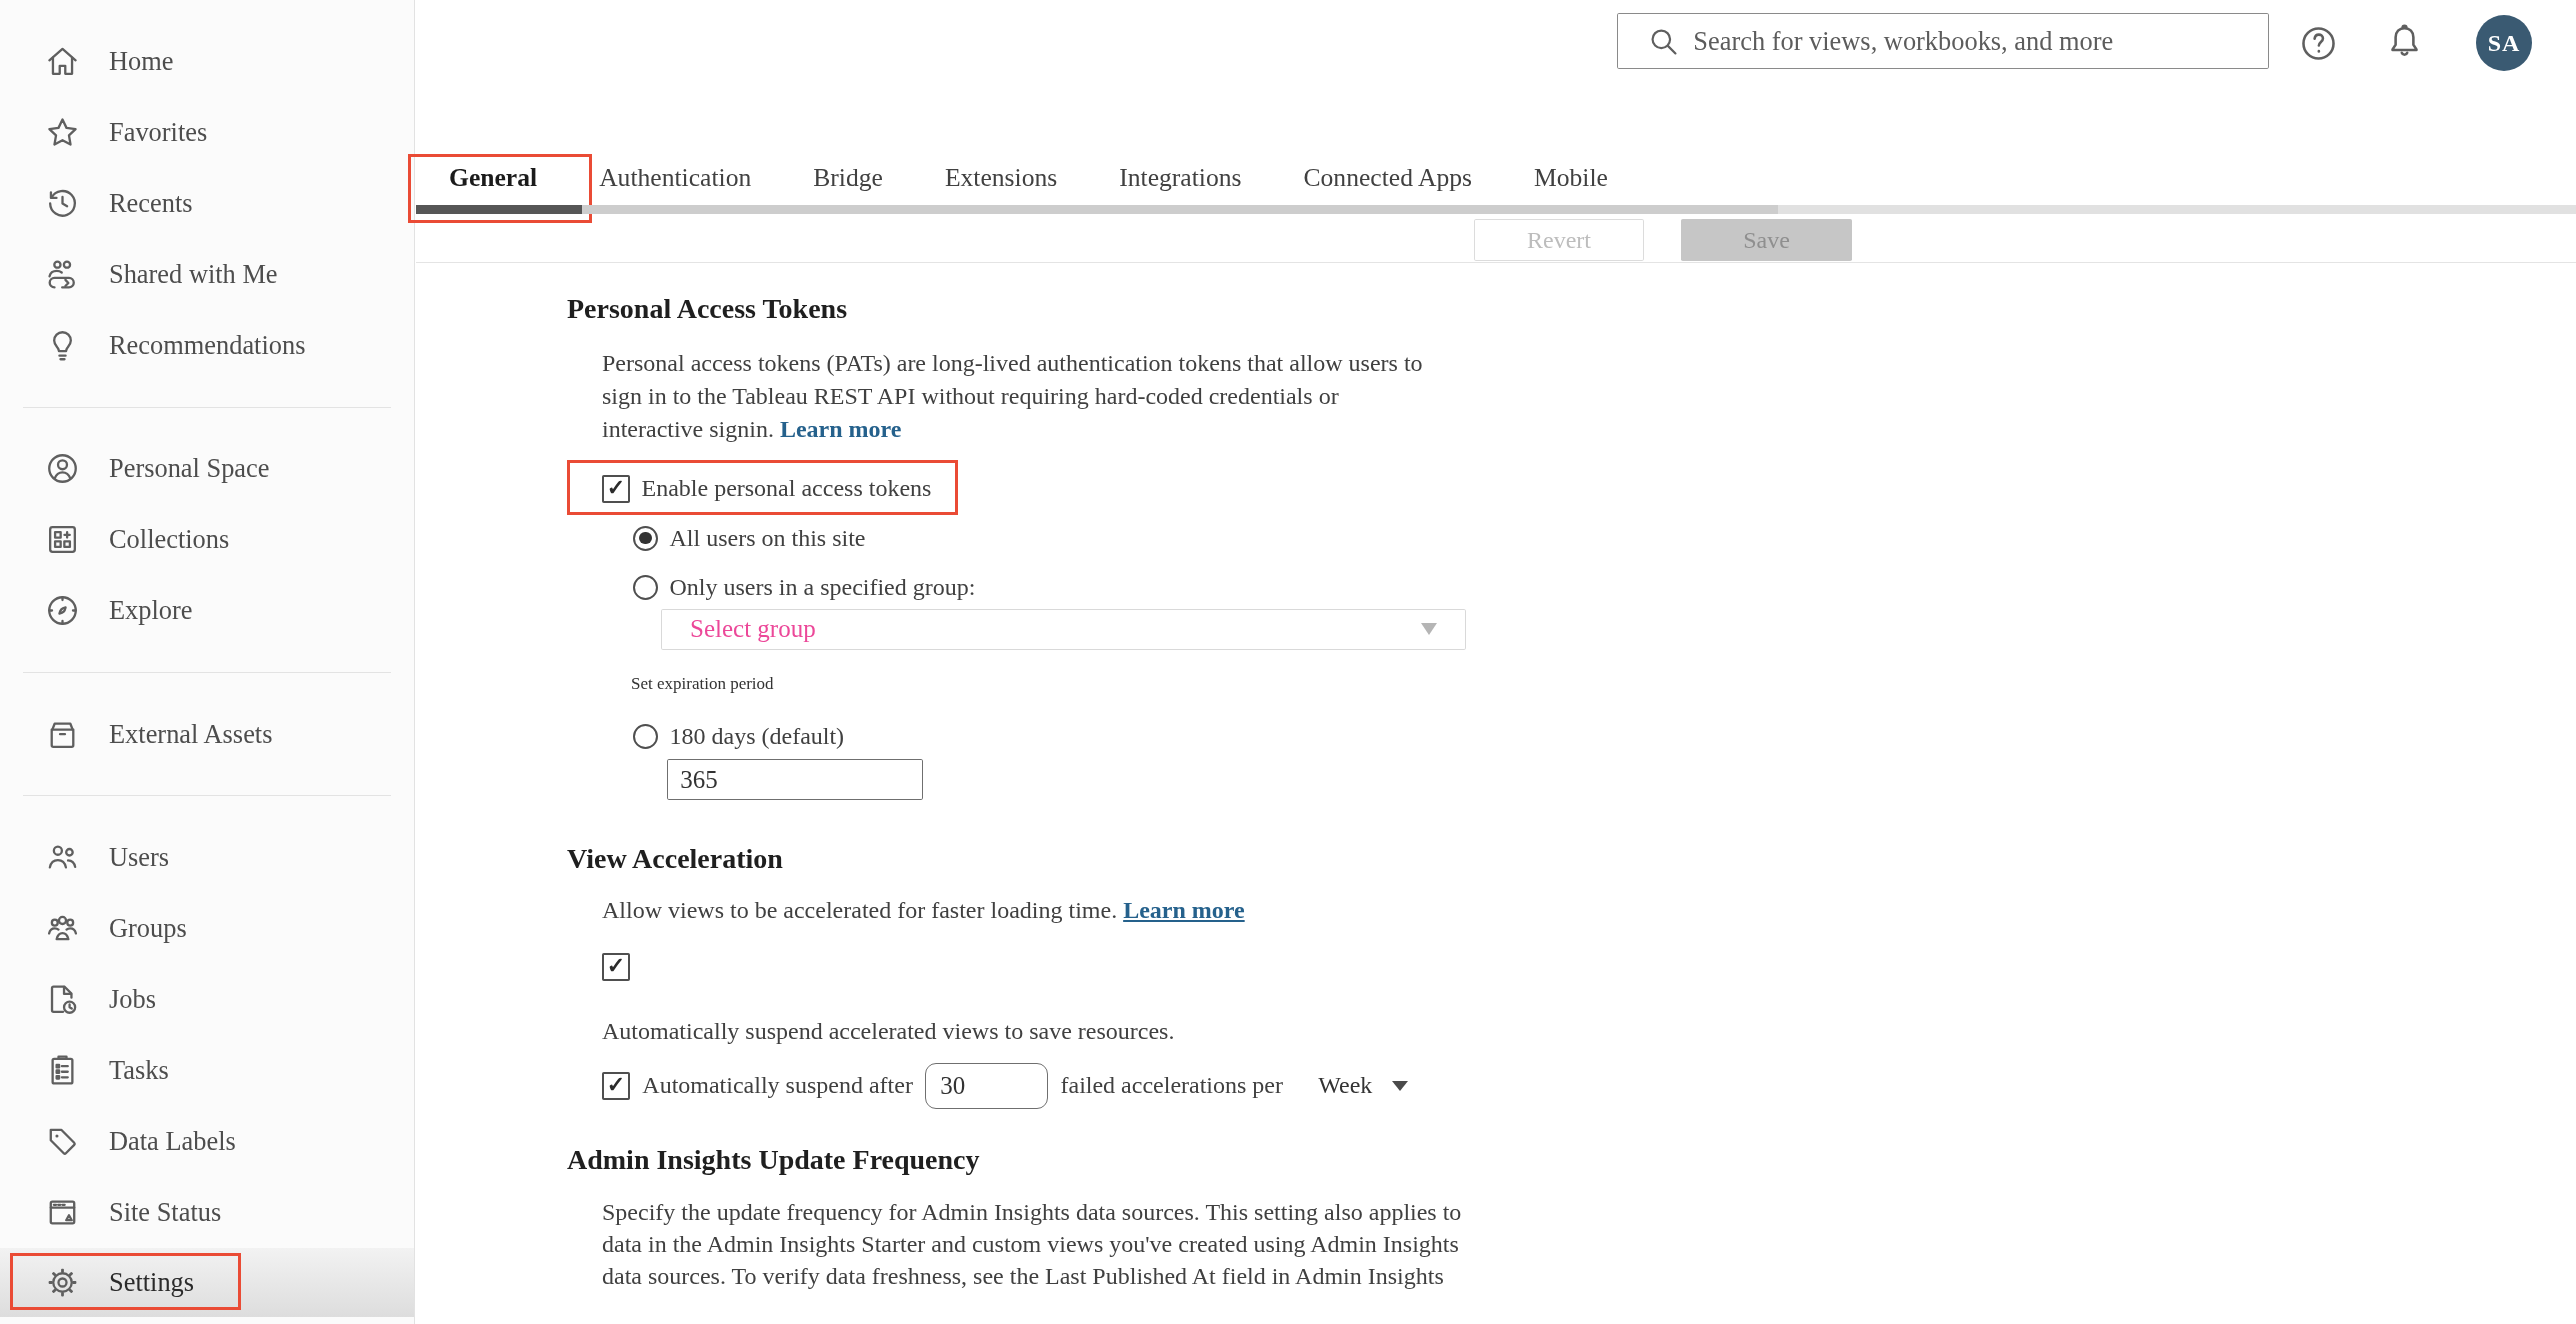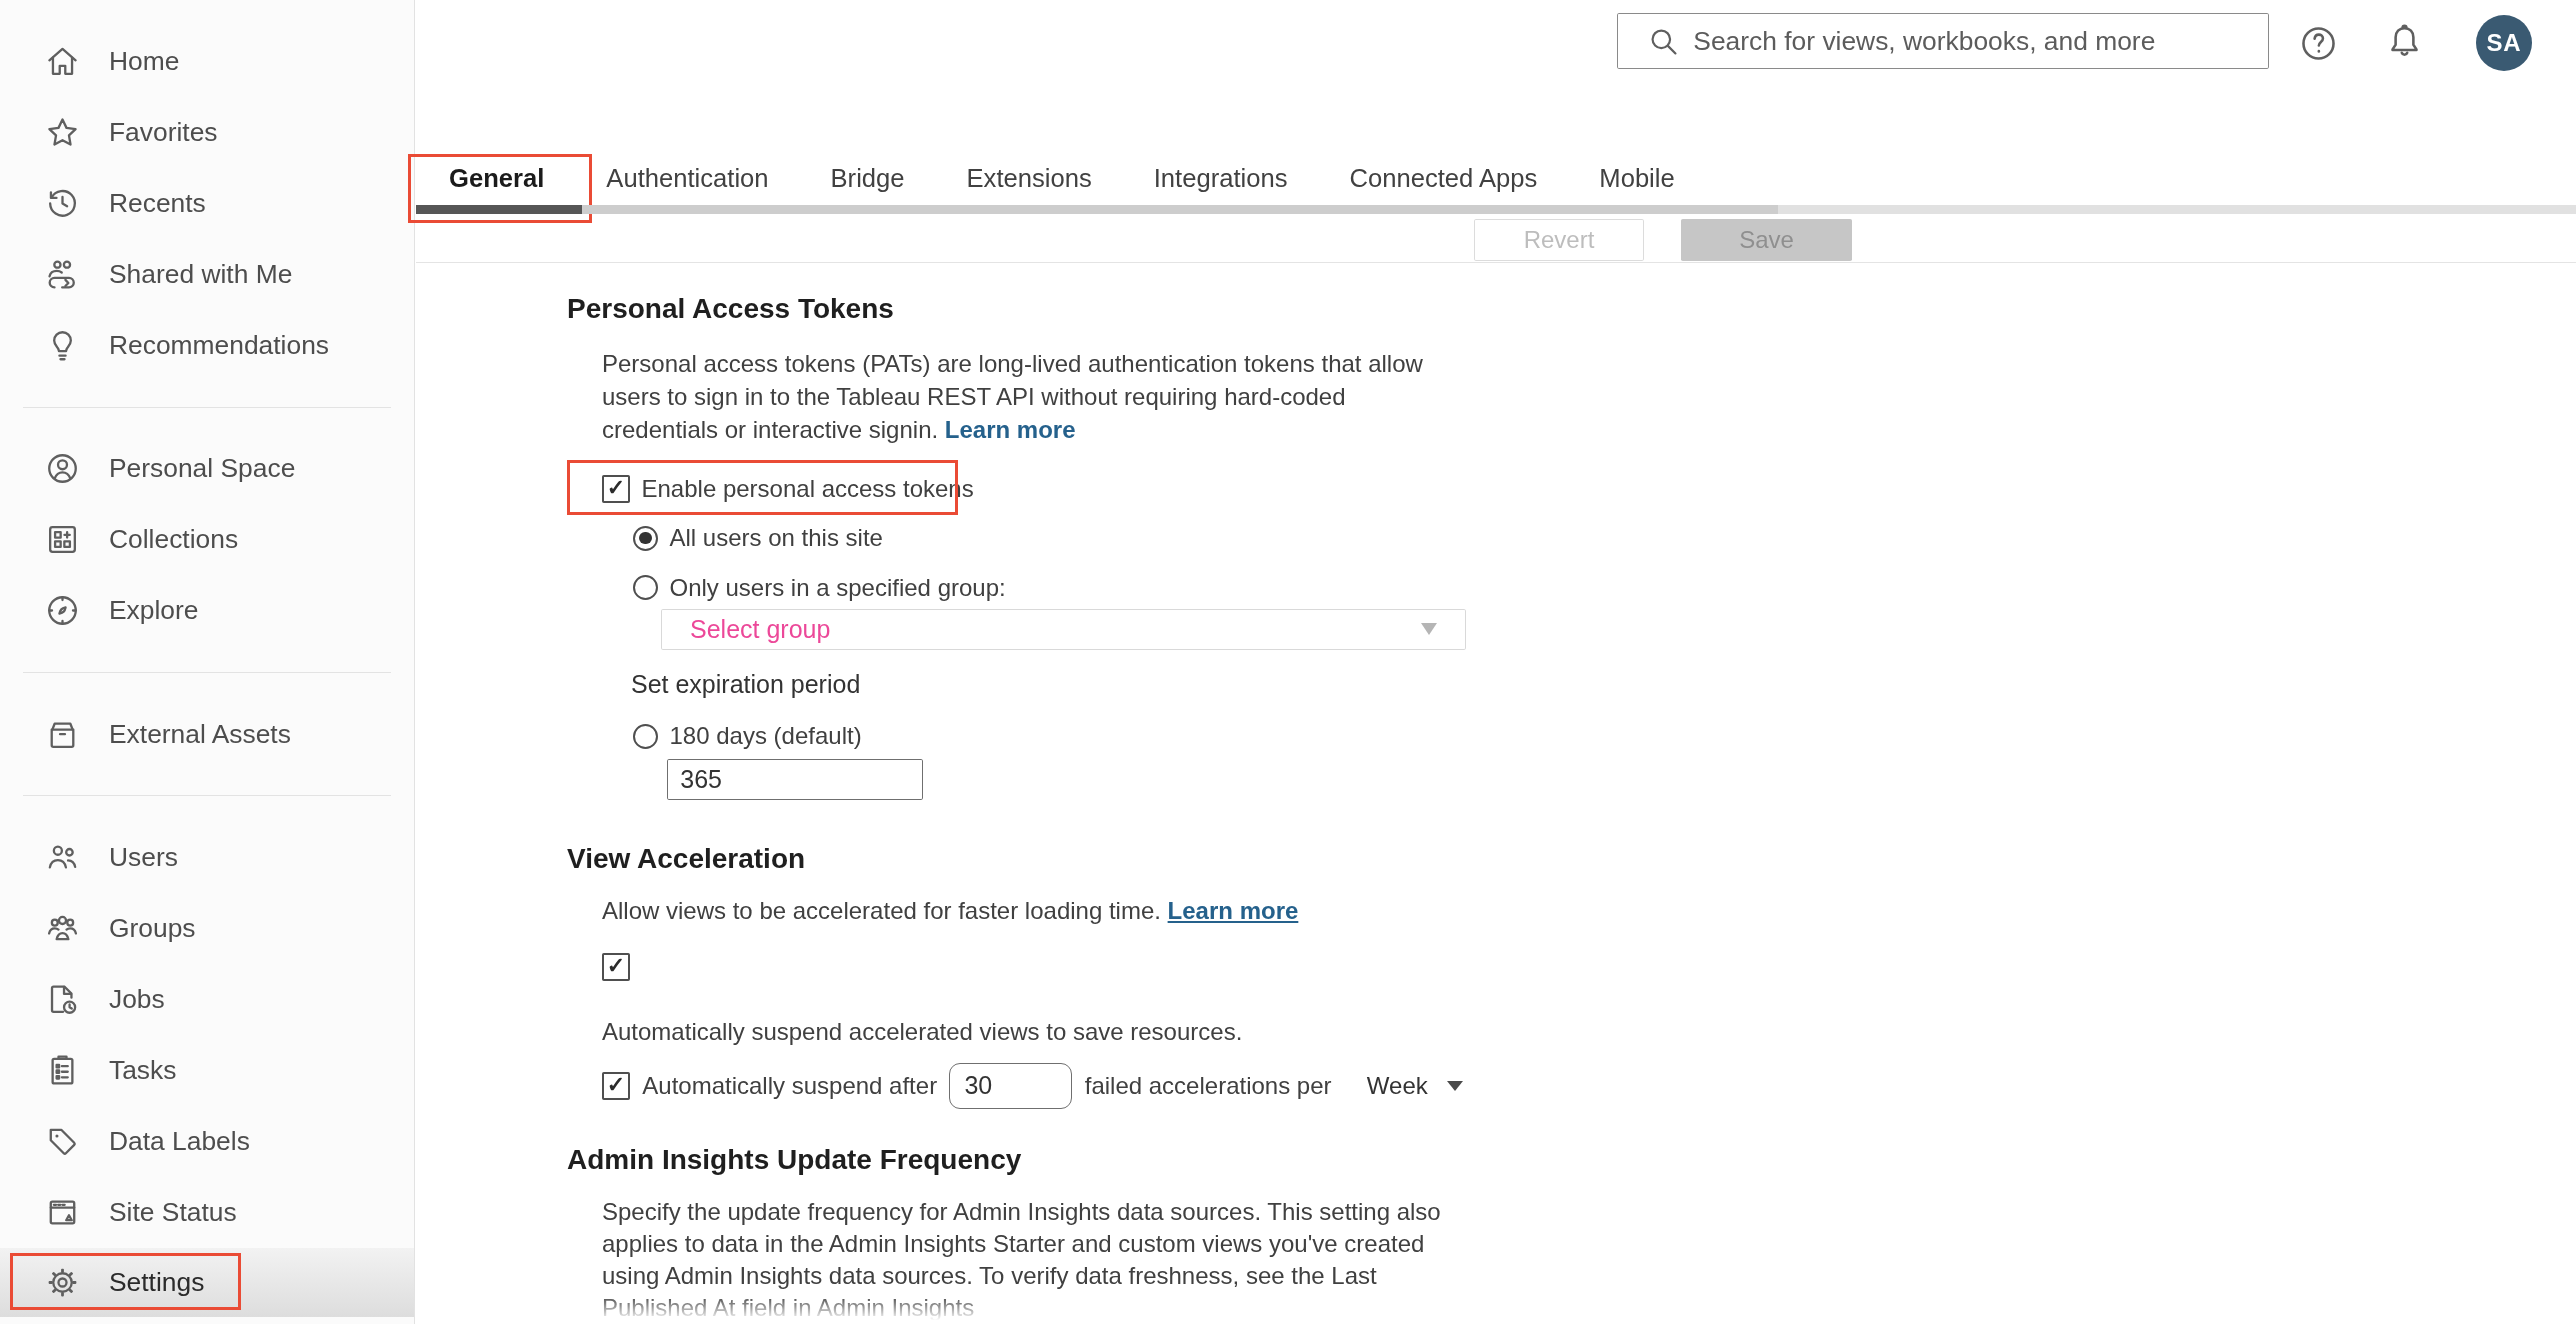--- a/index.html
+++ b/index.html
@@ -1,18 +1,18 @@
 <!DOCTYPE html>
 <html style="font-size:14px"><head>
 <meta charset="utf-8">
 <style>
   * { margin:0; padding:0; box-sizing:border-box; }
   html,body { width:2576px; height:1325px; overflow:hidden; background:#fff; }
   .page { position:relative; width:2576px; height:1325px; background:#fff;
-          font-family:Liberation Sans, sans-serif; color:#404040; }
+          font-family:Liberation Serif, serif; color:#404040; }
 
   
   .sidebar { position:absolute; left:0; top:0; bottom:0; width:415px;
              background:#fbfbfb; border-right:0.9px solid #e2e2e2; padding-top:26.4px; }
   .nav-item { display:flex; align-items:center; height:71px; padding-left:44px;
               gap:28px; color:#4d4d4d; font-size:26.4px; cursor:pointer; position:relative; }
   .nav-item svg { width:37px; height:37px; flex:none; }
   .nav-item.selected { height:69px; color:#2b2b2b;
               background:linear-gradient(#f2f2f2,#dddddd); }
   .nav-divider { height:0.9px; background:#e3e3e3; margin:25.6px 23px; }
@@ -77,21 +77,21 @@
   .pat-desc { margin:21px 0 0 35px; width:837px; }
   .enable-row { margin:25px 0 0 35px; height:35px; position:relative; }
   .radio-row-1 { margin:16px 0 0 66px; height:32px; }
   .radio-row-2 { margin:17.6px 0 0 66px; height:32px; }
   .select-group { margin:5.3px 0 0 94px; width:805px; height:41px;
                   border:1.8px solid #d9d9d9; border-radius:1.8px; background:#fff;
                   display:flex; align-items:center; justify-content:space-between;
                   padding:0 28px; font-size:25px; color:#ec4899; cursor:default;gap:36px; }
   .caret-gray { width:0; height:0; border-left:8.8px solid transparent;
                 border-right:8.8px solid transparent; border-top:12.3px solid #b5b5b5; }
-  .exp-label { margin:19.4px 0 0 64px; font-size:25px; color:#333; line-height:30px; }
+  .exp-label { margin:19.4px 0 0 64px; font-size:17px; color:#333; line-height:30px; }
   .radio-row-3 { margin:21px 0 1px 66px; height:32px; }
   .radio-row-4 { margin:16px 0 0 66px; height:32px; }
   .days-input { margin:7px 0 0 100px; width:256px; height:41px; border:1.8px solid #6f6f6f;
                 border-radius:1.8px; font-size:25px; color:#333; padding:0 12.3px;
                 font-family:inherit; outline:none; display:block; }
   .va-title { margin-top:41px; }
   .va-desc { margin:17.6px 0 0 35px; width:1058px; }
   .allow-row { margin:23px 0 0 35px; height:35px; }
   .suspend-note { margin:30px 0 0 35px; }
   .suspend-row { margin:14px 0 0 35px; height:48px; gap:12.3px; }

